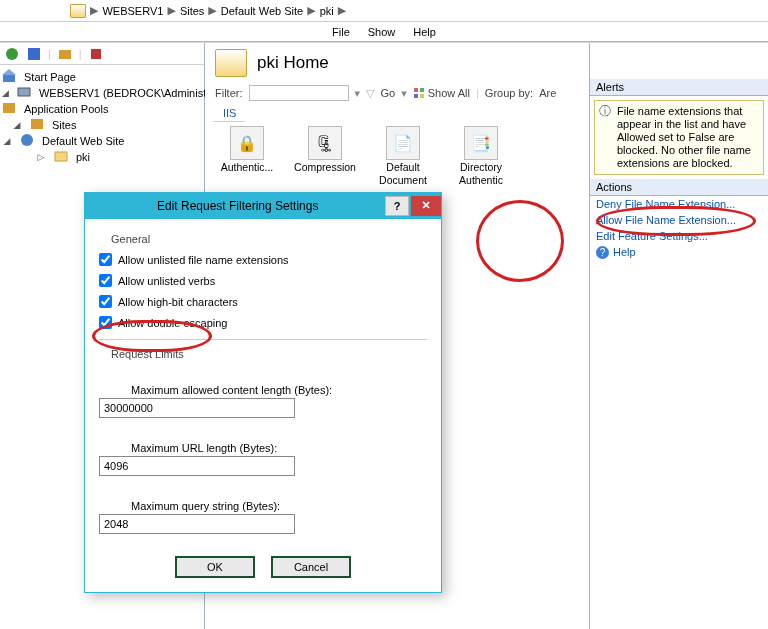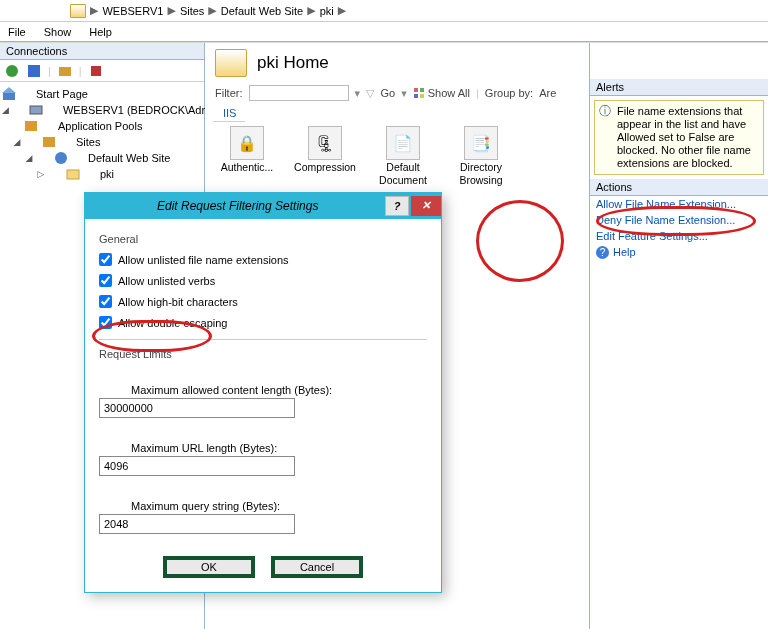--- a/index.html
+++ b/index.html
@@ -5,37 +5,37 @@
 * { box-sizing: border-box; margin: 0; padding: 0; font-family: "Segoe UI", Tahoma, sans-serif; font-size: 11px; }
 body { background: #fff; width: 768px; height: 629px; overflow: hidden; position: relative; color: #000; }
 
 
 .bcbar { height: 22px; background: #fff; border-bottom: 1px solid #ccc; display: flex; align-items: center; padding-left: 70px; gap: 4px; }
 .bc-icon { width: 16px; height: 14px; background: linear-gradient(#fff,#f5d67a); border: 1px solid #c8a23c; border-radius: 1px; }
 .bc-sep { color: #666; }
 .bc-item { color: #000; }
 
 
-.menubar { height: 20px; display: flex; align-items: center; gap: 18px; padding: 0 8px; border-bottom: 1px solid #9fb3c9; }
+.menubar { height: 20px; display: flex; align-items: center; gap: 18px; padding: 0 8px; border-bottom: 1px solid #9fb3c9; justify-content: center; }
 .menubar span { cursor: default; }
 
 
 .cols { display: flex; height: calc(629px - 42px); border-top: 1px solid #d9d9d9; }
 .pane-hdr { background: #e4ecf7; border-bottom: 1px solid #9fb3c9; padding: 2px 6px; font-size: 11px; }
 
 
 .conn { width: 205px; border-right: 1px solid #9fb3c9; display: flex; flex-direction: column; }
 .conn-tb { height: 22px; border-bottom: 1px solid #d0d0d0; display: flex; align-items: center; gap: 6px; padding: 0 4px; }
 .tb-ico { width: 16px; height: 16px; display: inline-block; }
 .tree { padding: 4px 2px; line-height: 16px; }
-.tnode { display: flex; align-items: center; gap: 20px; white-space: nowrap; height: 16px; }
+.tnode { display: flex; gap: 8px; white-space: nowrap; height: 16px; }
 .twist { width: 10px; text-align: center; color: #595959; font-size: 9px; display:inline-block; }
 .nico { width: 14px; height: 14px; display: inline-block; }
 .ind1 { margin-left: 10px; }
-.ind2 { margin-left: 22px; }
+.ind2 { }
 .ind3 { margin-left: 34px; }
 
 
 .center { flex: 1; display: flex; flex-direction: column; background: #fff; border-right: 1px solid #9fb3c9; }
 .chead { display: flex; align-items: center; gap: 10px; padding: 6px 10px; }
 .fold-big { width: 32px; height: 28px; background: linear-gradient(#fff,#f5d67a); border: 1px solid #c8a23c; border-radius: 2px; }
 .ctitle { font-size: 17px; }
 .filterbar { display: flex; align-items: center; gap: 6px; padding: 2px 10px; color: #444; }
 .filterbar input { width: 100px; border: 1px solid #bbb; height: 16px; padding: 0 2px; }
 .section-lbl { color: #1a5aa8; padding: 2px 10px; border-bottom: 1px solid #d0d0d0; margin: 2px 8px 4px 8px; width: 32px; }
@@ -49,33 +49,33 @@
 
 .right { width: 178px; display: flex; flex-direction: column; margin-top: 36px; }
 .alert-box { margin: 4px; border: 1px solid #d0c070; background: #fffff0; padding: 4px 4px 4px 22px; position: relative; font-size: 11px; line-height: 13px; }
 .alert-box::before { content: "ⓘ"; position: absolute; left: 4px; top: 4px; color: #3a5fa0; font-size: 12px; }
 .acts { padding: 2px 6px; display: flex; flex-direction: column; gap: 4px; }
 .acts a { color: #0a52b5; text-decoration: none; cursor: pointer; }
 .acts a.help::before { content: "?"; display:inline-block; width:13px; height:13px; border-radius:50%; background:#3a7edb; color:#fff; text-align:center; line-height:13px; margin-right:4px; font-size:10px; }
 
 
 .dlg { position: absolute; left: 84px; top: 192px; width: 358px; background: #fff; border: 1px solid #2fb5d6; box-shadow: 4px 4px 12px rgba(0,0,0,.25); }
-.dlg-tb { height: 26px; background: #2fb5d6; color: #000; display: flex; align-items: center; padding-left: 8px; position: relative; font-style: italic; }
+.dlg-tb { height: 26px; background: #2fb5d6; color: #000; display: flex; align-items: center; padding-left: 8px; position: relative; }
 .dlg-tb .title { flex: 1; color: #000; font-size: 12px; padding-left: 64px; }
 .dlg-hlp { width: 24px; height: 20px; background: #e8e8e8; border:1px solid #bbb; text-align:center; line-height:18px; font-weight:bold; margin-right:2px; }
 .dlg-close { width: 30px; height: 20px; background: #c84040; color:#fff; text-align:center; line-height:18px; font-weight:bold; }
 .dlg-body { padding: 10px 14px 14px 14px; }
-.grp-lbl { color:#444; margin: 4px 0 6px 0; }
+.grp-lbl { color:#444; margin: 4px 0 6px 12px; }
 .chk { display: flex; align-items: center; gap: 6px; margin: 8px 0; }
 .chk input { width: 13px; height: 13px; }
 .hr { border: none; border-top: 1px solid #ccc; margin: 10px 0 8px 0; }
 .fld-lbl { margin: 24px 0 2px 0; padding-left: 32px; }
 .fld-in { width: 196px; border: 1px solid #888; height: 20px; padding: 0 4px; }
 .btnrow { display: flex; justify-content: center; gap: 16px; margin-top: 22px; }
-.btn { width: 92px; height: 22px; border: 4px solid #14532d; background: #e9e9e9; }
+.btn { width: 80px; height: 22px; border: 2px solid #14532d; background: #e9e9e9; }
 
 
 .ring { position: absolute; border: 3px solid #d42020; border-radius: 50%; pointer-events:none; }
 
 
 .svg { display:block; }
 </style>
 </head>
 <body>
 
@@ -94,21 +94,20 @@
 
 <div class="menubar">
   <span>File</span>
   <span>Show</span>
   <span>Help</span>
 </div>
 
 <div class="cols">
 
   <div class="conn">
-    <div class="pane-hdr">Connections</div>
     <div class="conn-tb">
       <span class="tb-ico">
           <svg class="svg" width="16" height="16">
             <circle cx="8" cy="8" r="6" fill="#3a9a3a"></circle>
           </svg>
         </span>
       <span class="tb-ico">
           <svg class="svg" width="16" height="16">
             <rect x="2" y="2" width="12" height="12" fill="#3a6acb"></rect>
           </svg>
@@ -204,21 +203,21 @@
         <div class="lbl">Compression</div>
       </div>
       <div class="fico">
         <div class="glyph">📄</div>
         <div class="lbl">Default</div>
         <div class="lbl-row2">Document</div>
       </div>
       <div class="fico">
         <div class="glyph">📑</div>
         <div class="lbl">Directory</div>
-        <div class="lbl-row2">Browsing</div>
+        <div class="lbl-row2">Authentic</div>
       </div>
       <div class="fico">
         <div class="glyph">
             <span style="background:#f3c04a;border:1px solid #aa7;display:inline-block;width:20px;height:20px;line-height:20px;font-weight:bold;">404</span>
           </div>
         <div class="lbl">Error Pages</div>
       </div>
       <div class="fico" style="opacity:.9">
         <div class="glyph">⟳</div>
         <div class="lbl">tpu</div>
@@ -236,22 +235,22 @@
         <div class="lbl-row2">Filtering</div>
       </div>
     </div>
   </div>
 
   <div class="right">
     <div class="pane-hdr">Alerts</div>
     <div class="alert-box">File name extensions that appear in the list and have Allowed set to False are blocked. No other file name extensions are blocked.</div>
     <div class="pane-hdr">Actions</div>
     <div class="acts">
+      <a>Deny File Name Extension...</a>
       <a>Allow File Name Extension...</a>
-      <a>Deny File Name Extension...</a>
       <a>Edit Feature Settings...</a>
       <a class="help">Help</a>
     </div>
   </div>
 </div>
 
 <div class="dlg">
   <div class="dlg-tb">
     <span class="title">Edit Request Filtering Settings</span>
     <span class="dlg-hlp">?</span>

